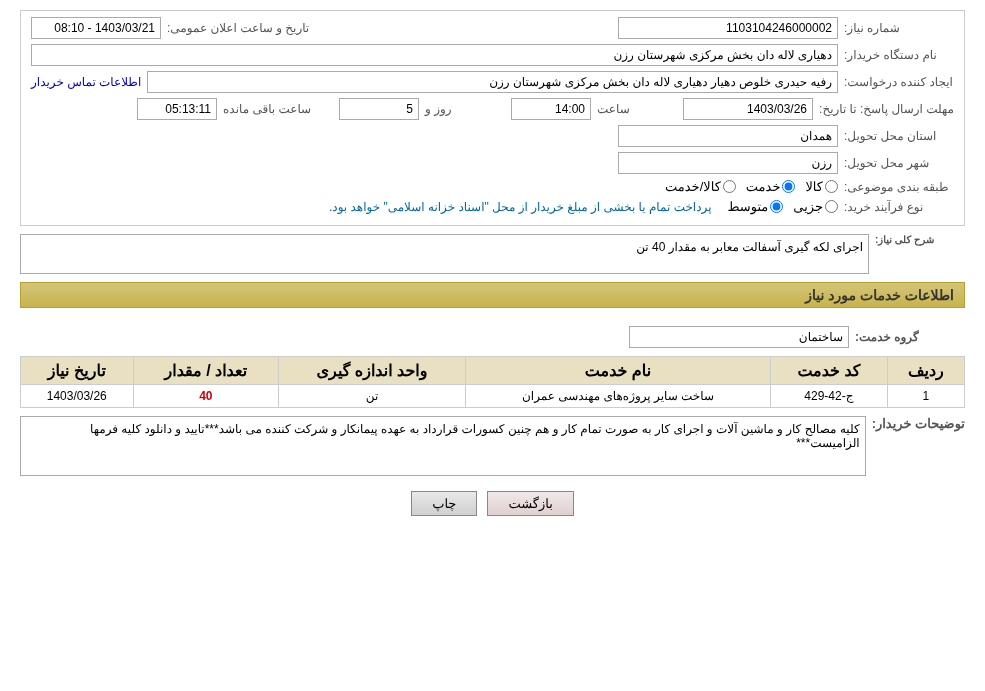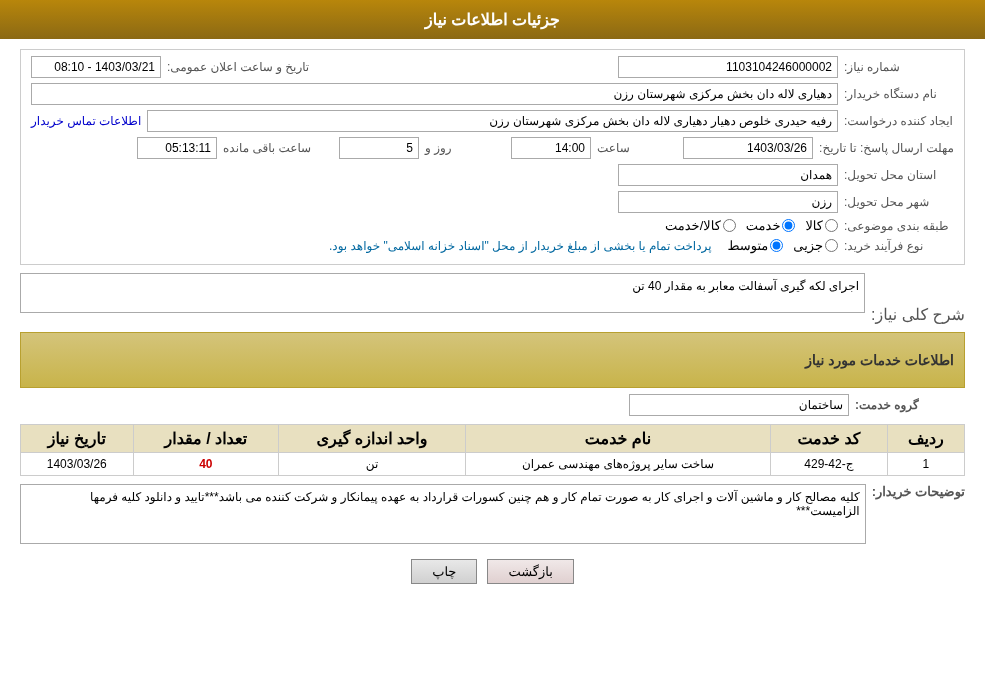--- a/index.html
+++ b/index.html
@@ -60,25 +60,25 @@
       width: 80px;
     }
     .blue-link {
       color: #0000cc;
       cursor: pointer;
       font-size: 12px;
       text-align: right;
     }
     .section-title {
       background: linear-gradient(to bottom, #d4c47a, #c8b44a);
-      padding: 19px 10px;
+      padding: 4px 10px;
       font-size: 14px;
       font-weight: bold;
       color: #333;
-      margin-bottom: 6px;
+      margin-bottom: 18px;
       border: 1px solid #b8a030;
     }
     .radio-group {
       display: flex;
       align-items: center;
       gap: 10px;
     }
     .radio-item {
       display: flex;
       align-items: center;
@@ -151,23 +151,20 @@
     }
     .flex-fill {
       flex: 1;
     }
   </style>
 </head>
 <body>
 
 <div class="page-wrapper">
 
-  <div class="header-bar">
-    <span>جزئیات اطلاعات نیاز</span>
-  </div>
 
   <div class="content-area">
 
     <div class="section-box pos-relative">
 
       <div class="form-row">
         <span class="label">شماره نیاز:</span>
         <input class="input-field input-medium" type="text" value="1103104246000002" style="">
         <span style="flex:1"></span>
         <span class="label">تاریخ و ساعت اعلان عمومی:</span>
@@ -235,21 +232,21 @@
             <input type="radio" name="purchasetype" checked="" style="">
             <span>متوسط</span>
           </div>
         </div>
         <span style="margin-right:10px; font-size:12px; color:#0369a1;">پرداخت تمام یا بخشی از مبلغ خریدار از محل "اسناد خزانه اسلامی" خواهد بود.</span>
       </div>
 
     </div>
 
     <div class="form-row" style="align-items: flex-start; margin-bottom:8px;">
-      <span class="label" style="min-width:90px; font-weight:normal; font-size:16px;margin-top:32px;">شرح کلی نیاز:</span>
+      <span class="label" style="min-width:90px; font-weight:bold; font-size:10px;">شرح کلی نیاز:</span>
       <div style="flex:1; border:1px solid #aaa; padding:5px; min-height:40px; background:#fff; font-size:12px; direction:rtl; text-align:right;">
         <span>اجرای لکه گیری آسفالت معابر به مقدار 40 تن</span>
       </div>
     </div>
 
     <div class="section-title">اطلاعات خدمات مورد نیاز</div>
 
     <div class="form-row" style="margin-bottom:8px;">
       <span class="label" style="font-weight:bold;">گروه خدمت:</span>
       <input class="input-field input-medium" type="text" value="ساختمان" style="">

